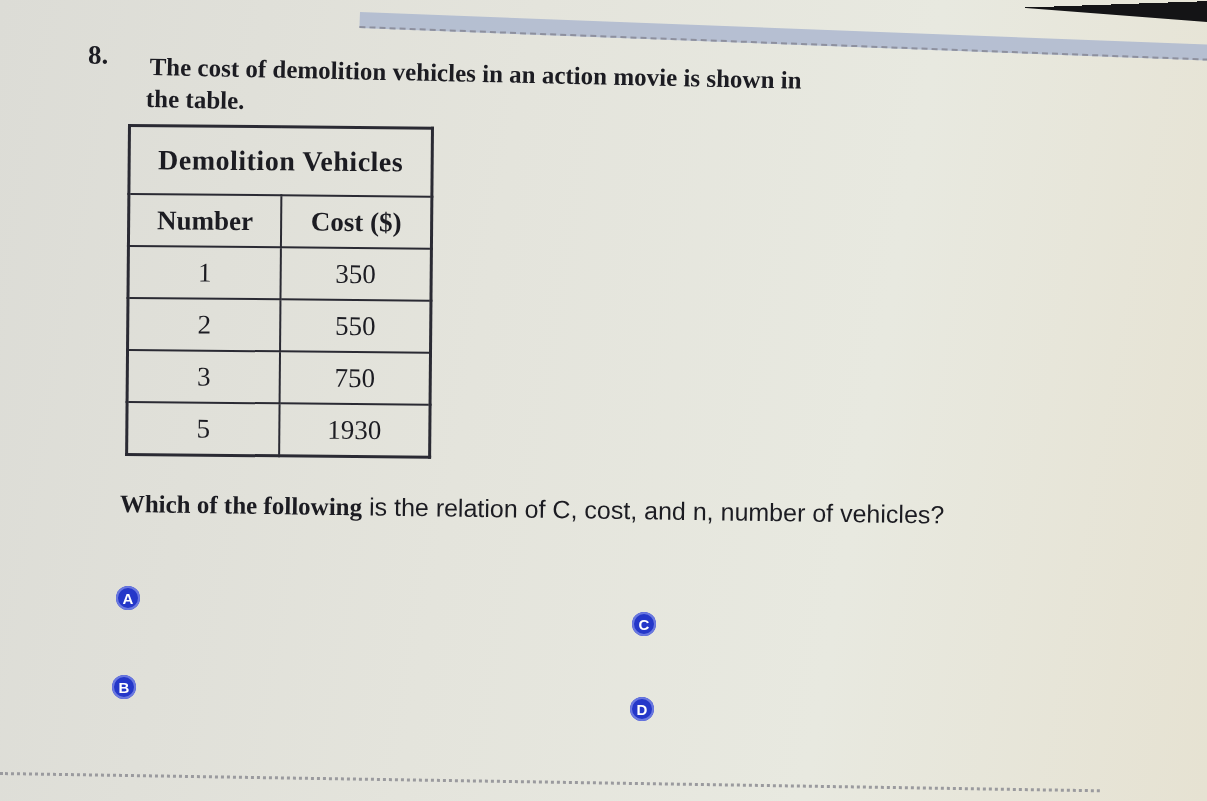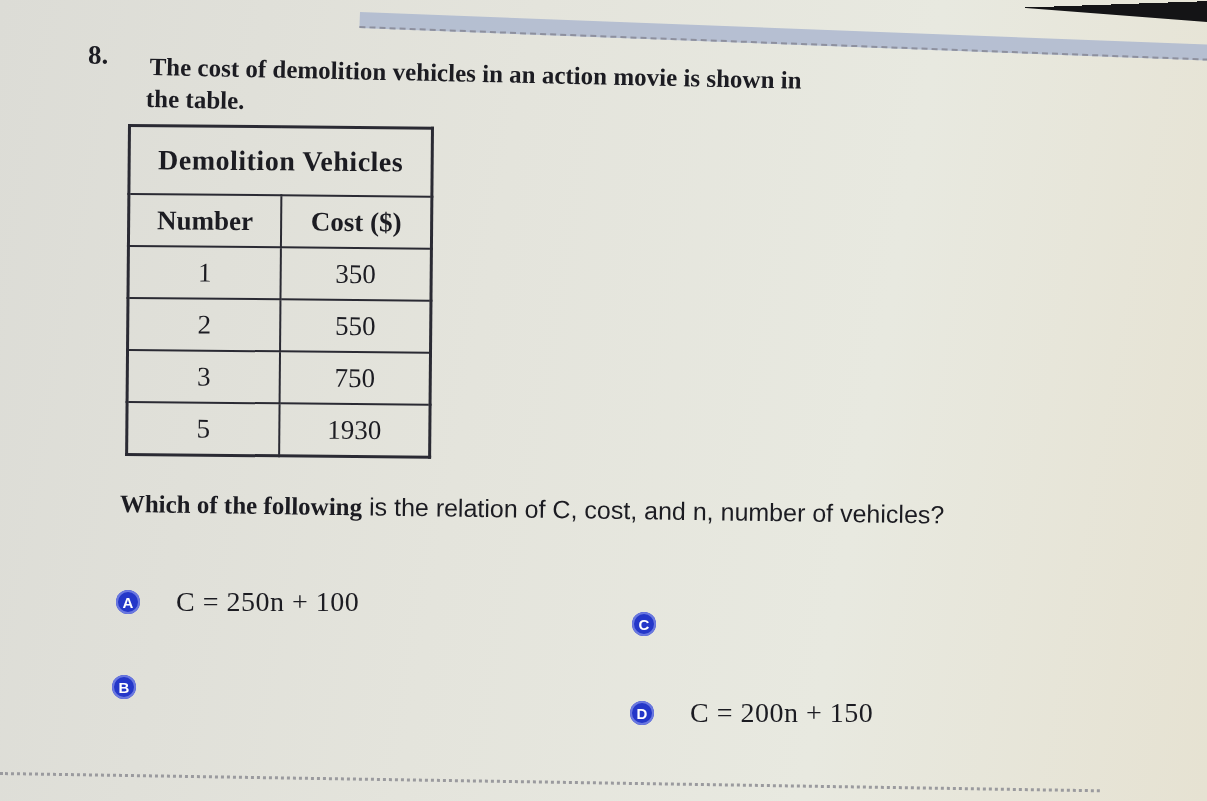--- a/index.html
+++ b/index.html
@@ -91,24 +91,22 @@
   </tr>
 </tbody>
   </table>
 
 <div class="prompt">
   <span class="bold">Which of the following</span><span> is the relation of C, cost, and n, number of vehicles?</span>
 </div>
 
 <div class="opt opt-a">
   <span class="badge">A</span>
-  <span class="eq">C = 250n + 100</span>
 </div>
 <div class="opt opt-b">
   <span class="badge">B</span>
 </div>
 <div class="opt opt-c">
   <span class="badge">C</span>
 </div>
 <div class="opt opt-d">
   <span class="badge">D</span>
-  <span class="eq">C = 200n + 150</span>
 </div>
 
 </body></html>

